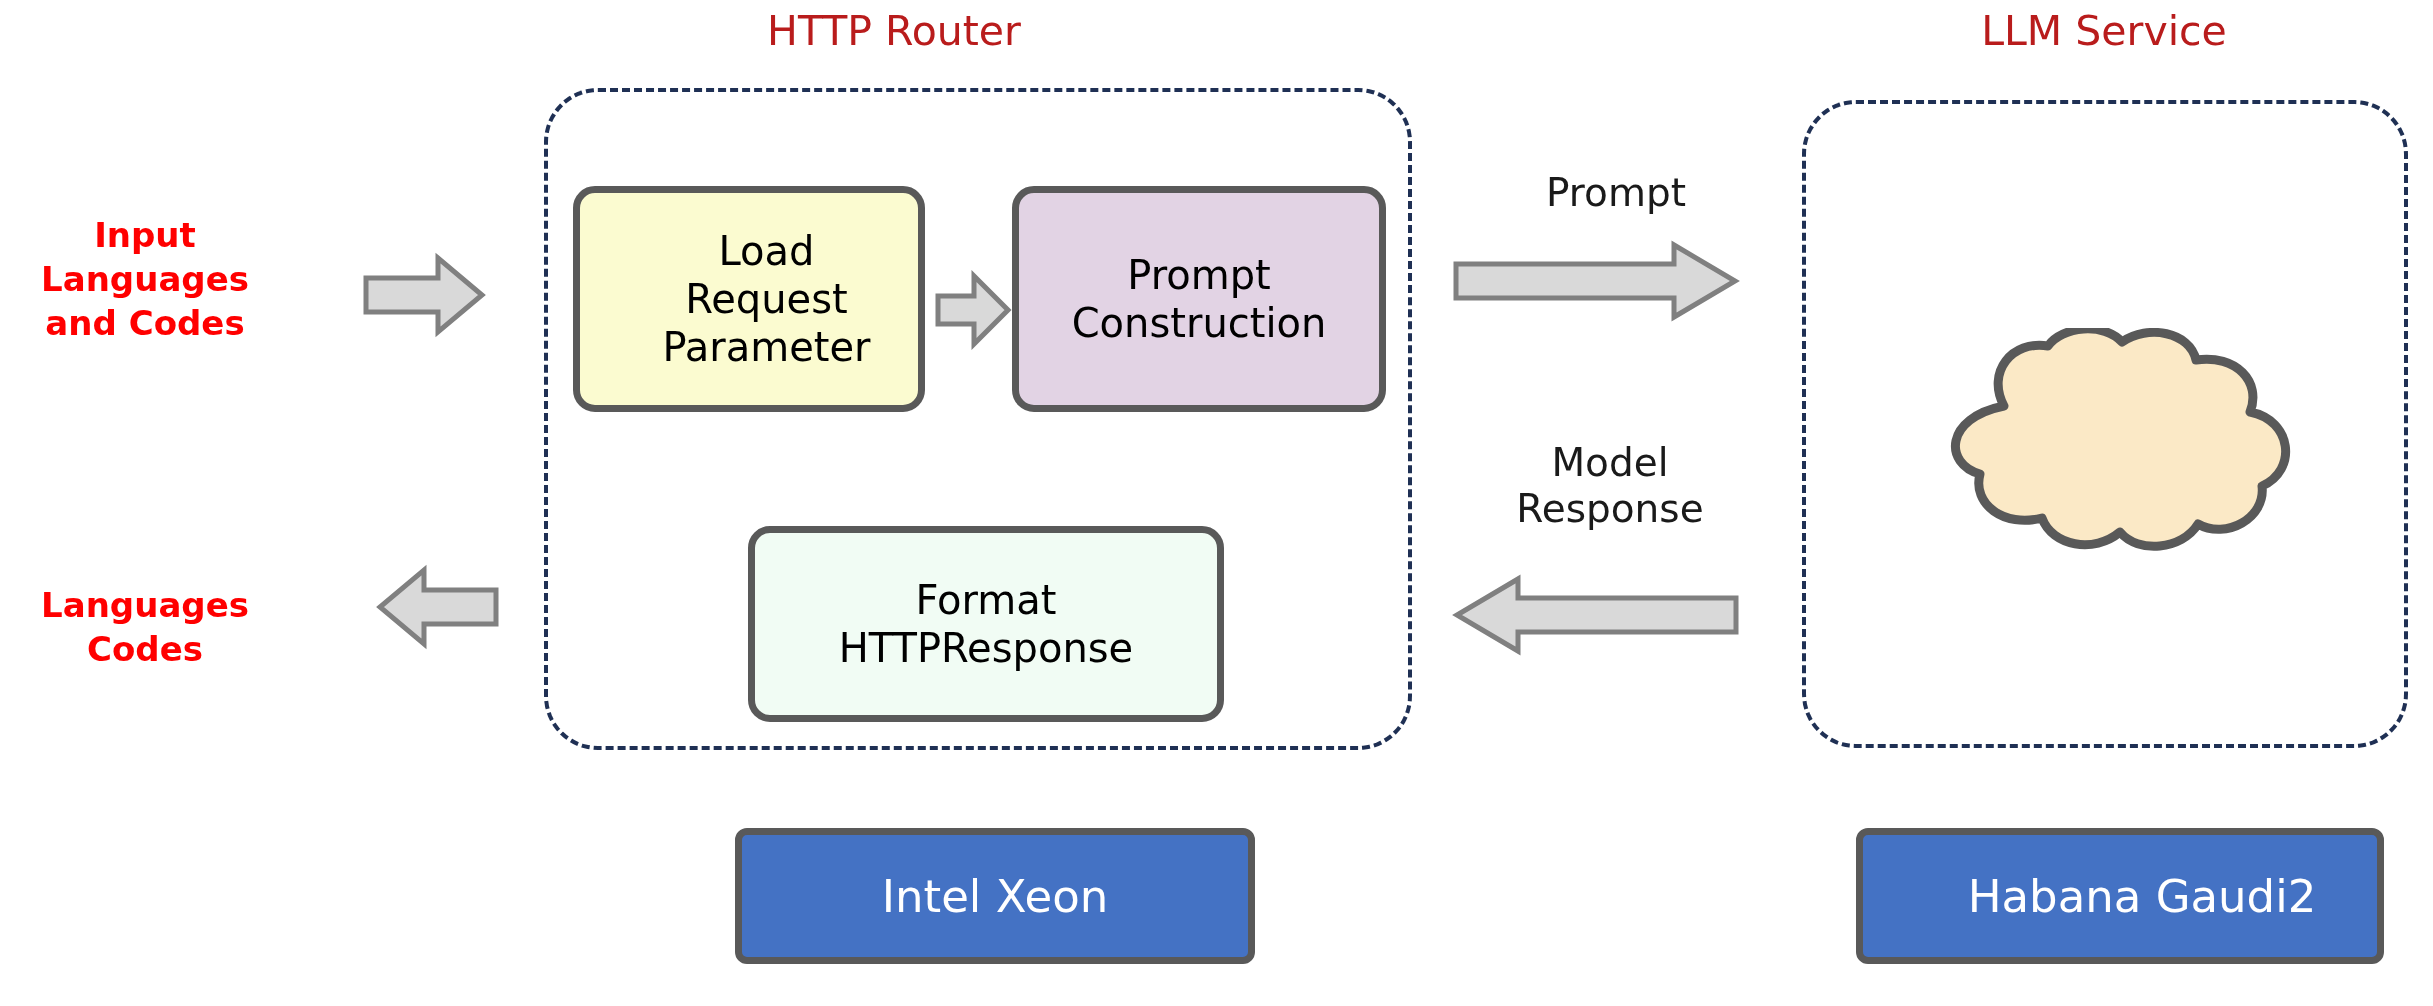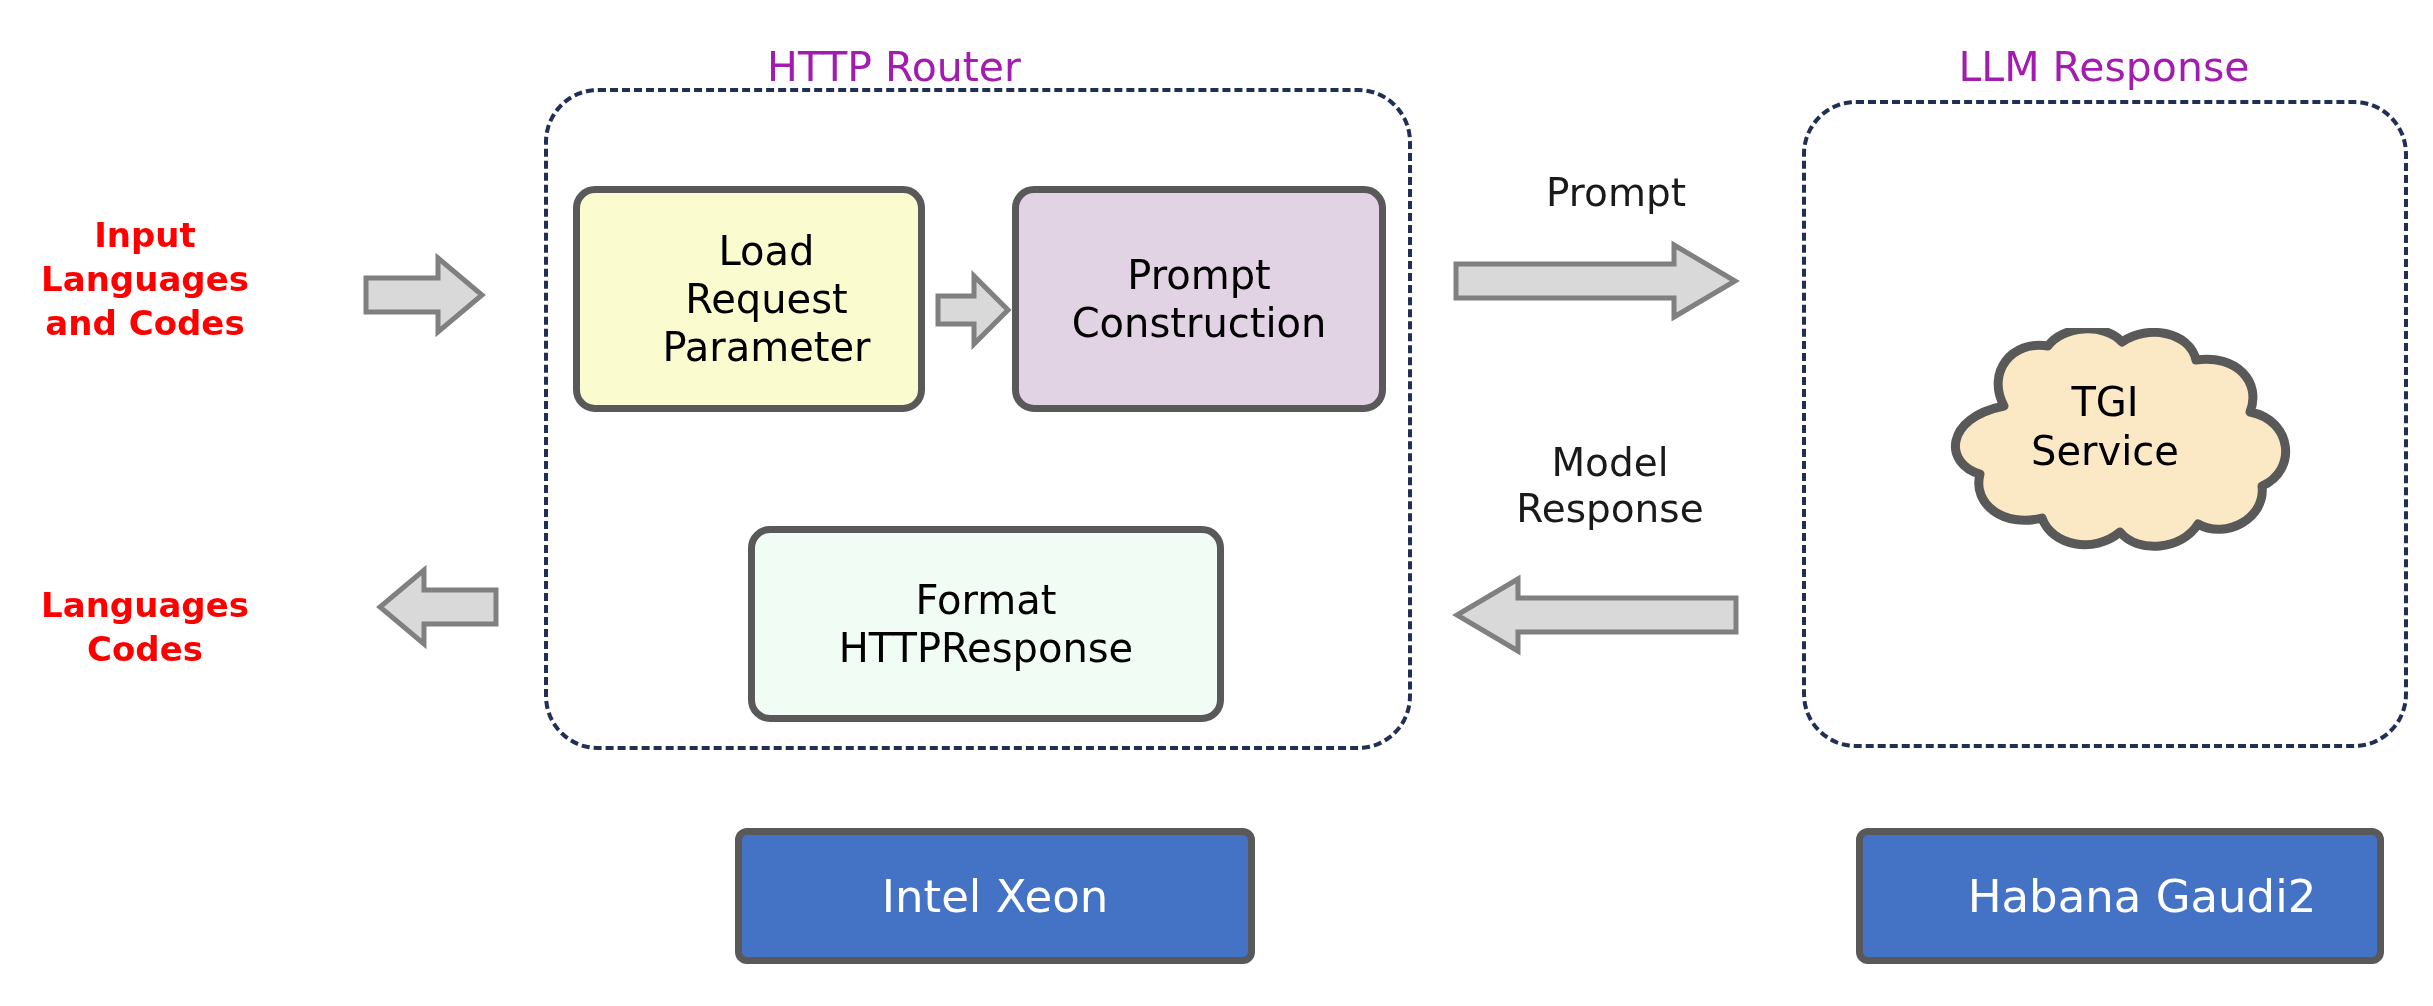--- a/index.html
+++ b/index.html
@@ -14,26 +14,25 @@
     height: 1006px;
     background: #ffffff;
     font-family: "DejaVu Sans", sans-serif;
     overflow: hidden;
   }
 
   
   .section-title {
     position: absolute;
     text-align: center;
-    color: #a21caf;
+    color: #b91c1c;
     font-family: "DejaVu Sans", sans-serif;
     font-size: 41px;
     line-height: 1.05;
     white-space: nowrap;
-    margin-top: 36px;
   }
 
   
   .dashed-container {
     position: absolute;
     border: 4px dashed #1f3054;
     border-radius: 54px;
     background: transparent;
     box-sizing: border-box;
   }
@@ -109,21 +108,21 @@
     pointer-events: none;
   }
 </style>
 </head>
 <body>
 
 <div id="canvas">
 
   <div class="section-title" style="left:694px; top:10px; width:400px;">HTTP Router</div>
 
-  <div class="section-title" style="left:1904px; top:10px; width:400px;">LLM Response</div>
+  <div class="section-title" style="left:1904px; top:10px; width:400px;">LLM Service</div>
 
   <div class="dashed-container" style="left:544px; top:88px; width:868px; height:662px;"></div>
 
   <div class="dashed-container" style="left:1802px; top:100px; width:606px; height:648px;"></div>
 
   <div class="red-label" style="left:0px; top:185px; width:290px;">Input
 Languages
 and Codes</div>
 
   <div class="svg-shape" style="left:362px; top:252px; width:126px; height:86px;">
@@ -188,22 +187,20 @@
                C 248,-4 290,4 296,32
                C 336,26 362,54 350,84
                C 392,92 398,142 362,158
                C 366,190 326,212 298,196
                C 282,222 238,226 220,204
                C 194,226 152,218 142,190
                C 104,200 72,176 80,146
                C 44,136 44,90 104,78 Z" fill="#FBE9C6" stroke="#595959" stroke-width="9" stroke-linejoin="round"></path>
     </svg>
   </div>
-  <div class="cloud-label" style="left:1940px; top:378px; width:330px;">TGI
-Service</div>
 
   <div class="hw-bar" style="left:735px; top:828px; width:520px; height:136px; background:#4472C4;">
     <span>Intel Xeon</span>
   </div>
 
   <div class="hw-bar" style="left:1856px; top:828px; width:528px; height:136px; background:#4472C4;padding-left:44px;">
     <span>Habana Gaudi2</span>
   </div>
 
 </div>

